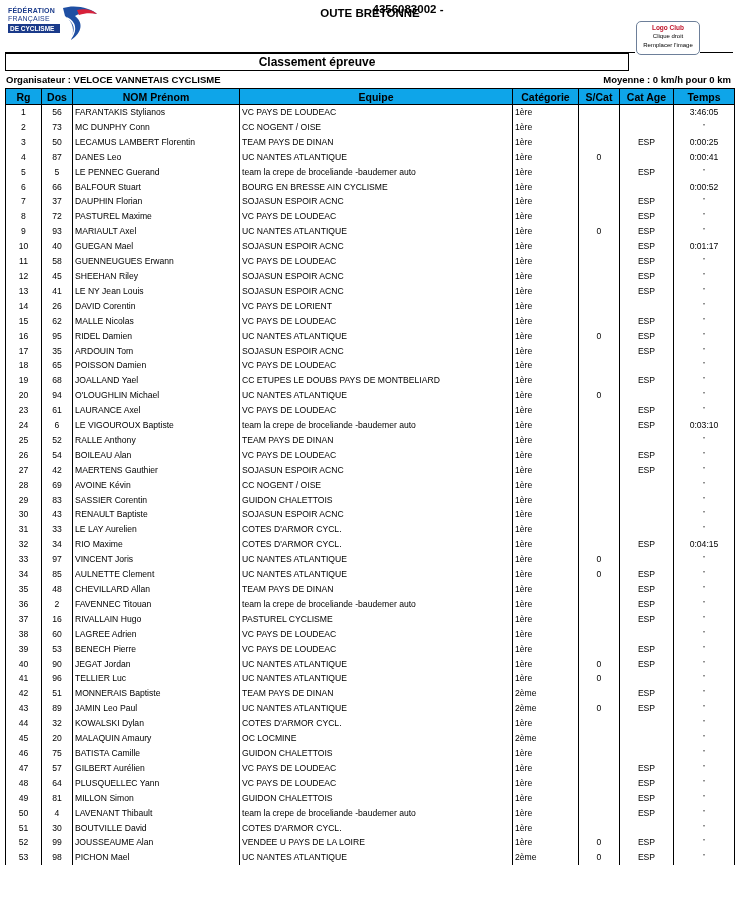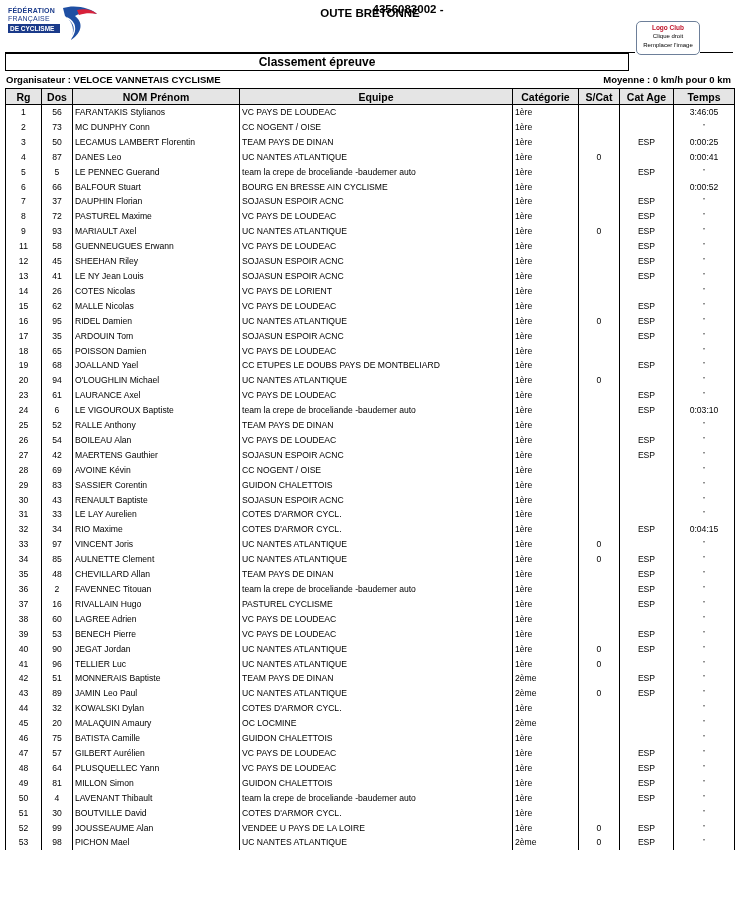--- a/index.html
+++ b/index.html
@@ -13,21 +13,21 @@
   .title { position:absolute; left:0; width:740px; text-align:center; font-size:11.5px; font-weight:bold; }
   .title.l1 { top:3px;margin-left:38px; }
   .title.l2 { top:7px; }
   .club-logo { position:absolute; left:636px; top:21px; width:62px; height:32px; border:1px solid #6d7f99; border-radius:5px; text-align:center; font-size:6px; line-height:9px; background:#fff; }
   .club-logo .c1 { color:#c0162c; font-weight:bold; font-size:6.5px; margin-top:1px; }
   .hline { position:absolute; top:52px; height:1px; background:#000; }
   .section-box { position:absolute; left:5px; top:53px; width:624px; height:18px; border:1px solid #000; border-top:none; box-sizing:border-box; border-top:1px solid #000; text-align:center; font-size:12px; font-weight:bold; line-height:17px; }
   .org { position:absolute; left:6px; top:74px; font-size:9.5px; font-weight:bold; }
   .moy { position:absolute; right:9px; top:74px; font-size:9.5px; font-weight:bold; }
   table { position:absolute; left:5px; top:88px; border-collapse:collapse; table-layout:fixed; width:729px; }
-  th { background:#e5e5e5; border:1px solid #000; font-size:10.5px; font-weight:bold; height:15px; padding:0; text-align:center; }
+  th { background:#0ea5e9; border:1px solid #000; font-size:10.5px; font-weight:bold; height:15px; padding:0; text-align:center; }
   td { font-size:8.6px; height:14.9px; padding:0 2px; white-space:nowrap; overflow:hidden; border-left:1px solid #000; border-right:1px solid #000; line-height:14.9px; }
   td.c { text-align:center; }
   td.quote { text-align:center; font-size:7px; color:#444; }
 </style>
 </head>
 <body>
 
 <div class="logo-ffc">
   <span class="t1">FÉDÉRATION</span>
   <span class="t2">FRANÇAISE</span>
@@ -164,20 +164,30 @@
         <td class="c">9</td>
         <td class="c">93</td>
         <td>MARIAULT Axel</td>
         <td>UC NANTES ATLANTIQUE</td>
         <td>1ère</td>
         <td class="c">0</td>
         <td class="c">ESP</td>
         <td class="quote">"</td>
       </tr>
       <tr>
+        <td class="c">10</td>
+        <td class="c">40</td>
+        <td>GUEGAN Mael</td>
+        <td>SOJASUN ESPOIR ACNC</td>
+        <td>1ère</td>
+        <td class="c"></td>
+        <td class="c">ESP</td>
+        <td class="c">0:01:17</td>
+      </tr>
+      <tr>
         <td class="c">11</td>
         <td class="c">58</td>
         <td>GUENNEUGUES Erwann</td>
         <td>VC PAYS DE LOUDEAC</td>
         <td>1ère</td>
         <td class="c"></td>
         <td class="c">ESP</td>
         <td class="quote">"</td>
       </tr>
       <tr>
@@ -196,21 +206,21 @@
         <td>LE NY Jean Louis</td>
         <td>SOJASUN ESPOIR ACNC</td>
         <td>1ère</td>
         <td class="c"></td>
         <td class="c">ESP</td>
         <td class="quote">"</td>
       </tr>
       <tr>
         <td class="c">14</td>
         <td class="c">26</td>
-        <td>COTES Nicolas</td>
+        <td>DAVID Corentin</td>
         <td>VC PAYS DE LORIENT</td>
         <td>1ère</td>
         <td class="c"></td>
         <td class="c"></td>
         <td class="quote">"</td>
       </tr>
       <tr>
         <td class="c">15</td>
         <td class="c">62</td>
         <td>MALLE Nicolas</td>

